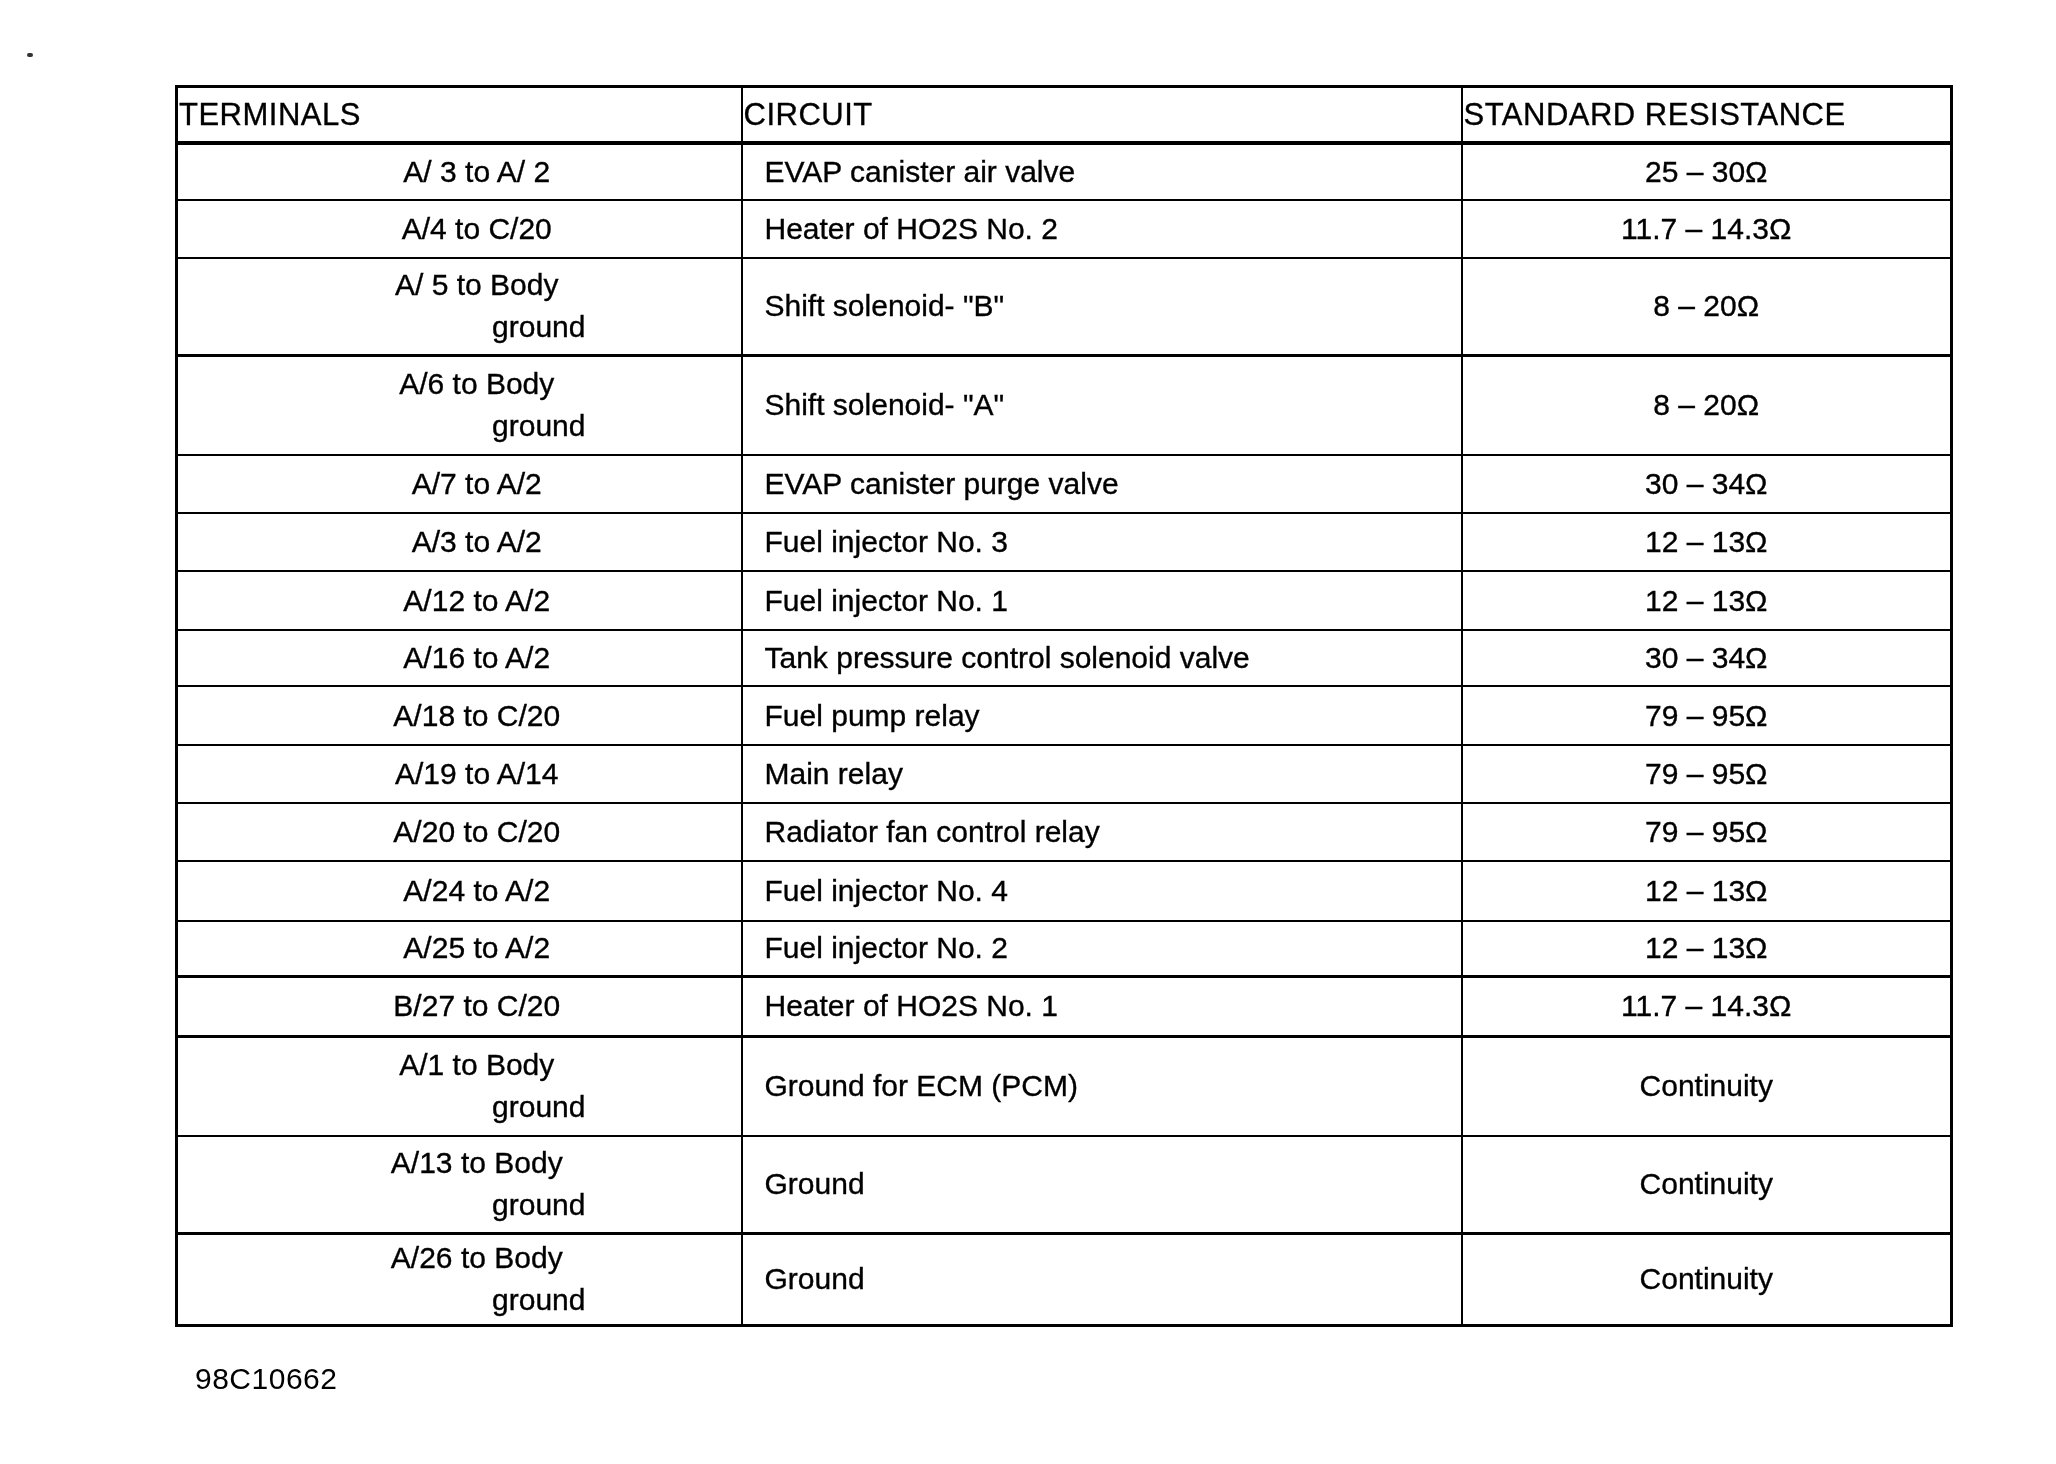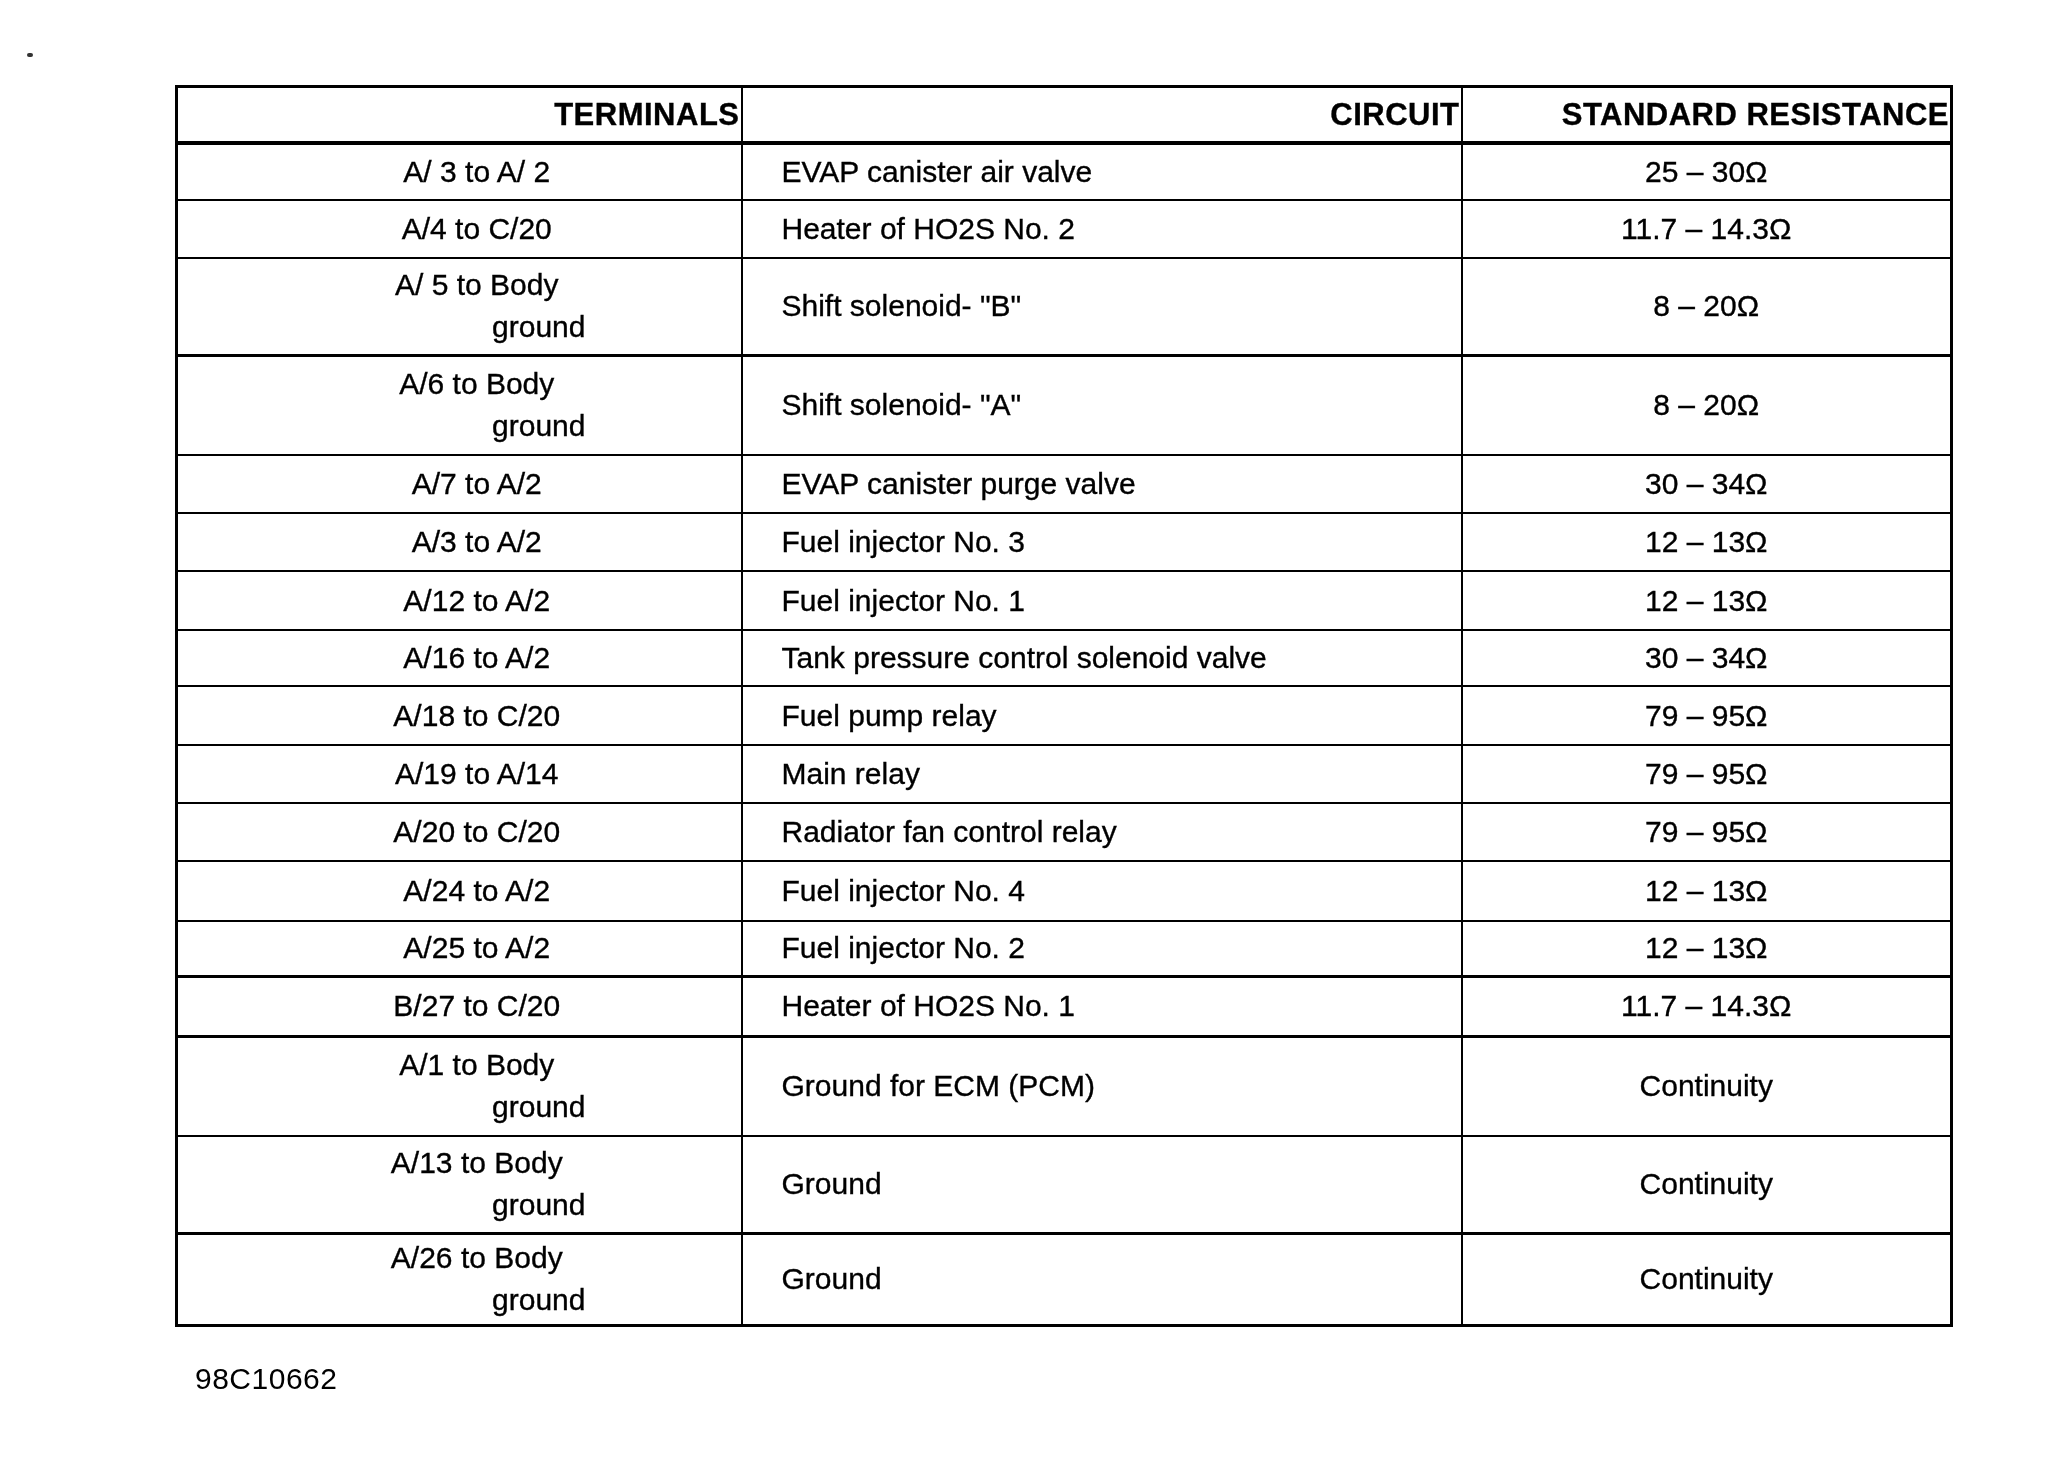--- a/index.html
+++ b/index.html
@@ -38,43 +38,43 @@
   .spec-table th,
   .spec-table td {
     border: 2px solid #000;
     vertical-align: middle;
     overflow: hidden;
   }
 
   .spec-table thead th {
     height: 51px;
     font-size: 31px;
-    font-weight: bold;
-    text-align: right;
+    font-weight: normal;
+    text-align: left;
     letter-spacing: 0.5px;
     border-bottom: 4px solid #000;
     margin-left: 27px;
   }
 
   .spec-table td {
     font-size: 30px;
     line-height: 42px;
   }
 
   td.term { text-align: center; padding-left: 36px; }
 
   td.term .t1 { text-align: center; }
   td.term .t2 {
     text-align: center;
     transform: translateX(62px);
   }
 
   td.circ {
     text-align: left;
-    padding-left: 39px;
+    padding-left: 22px;
   }
 
   td.res { text-align: center; }
 
   tr.thick-top td { border-top: 3px solid #000; }
 
   .fig-code {
     position: absolute;
     left: 195px;
     top: 1362px;

